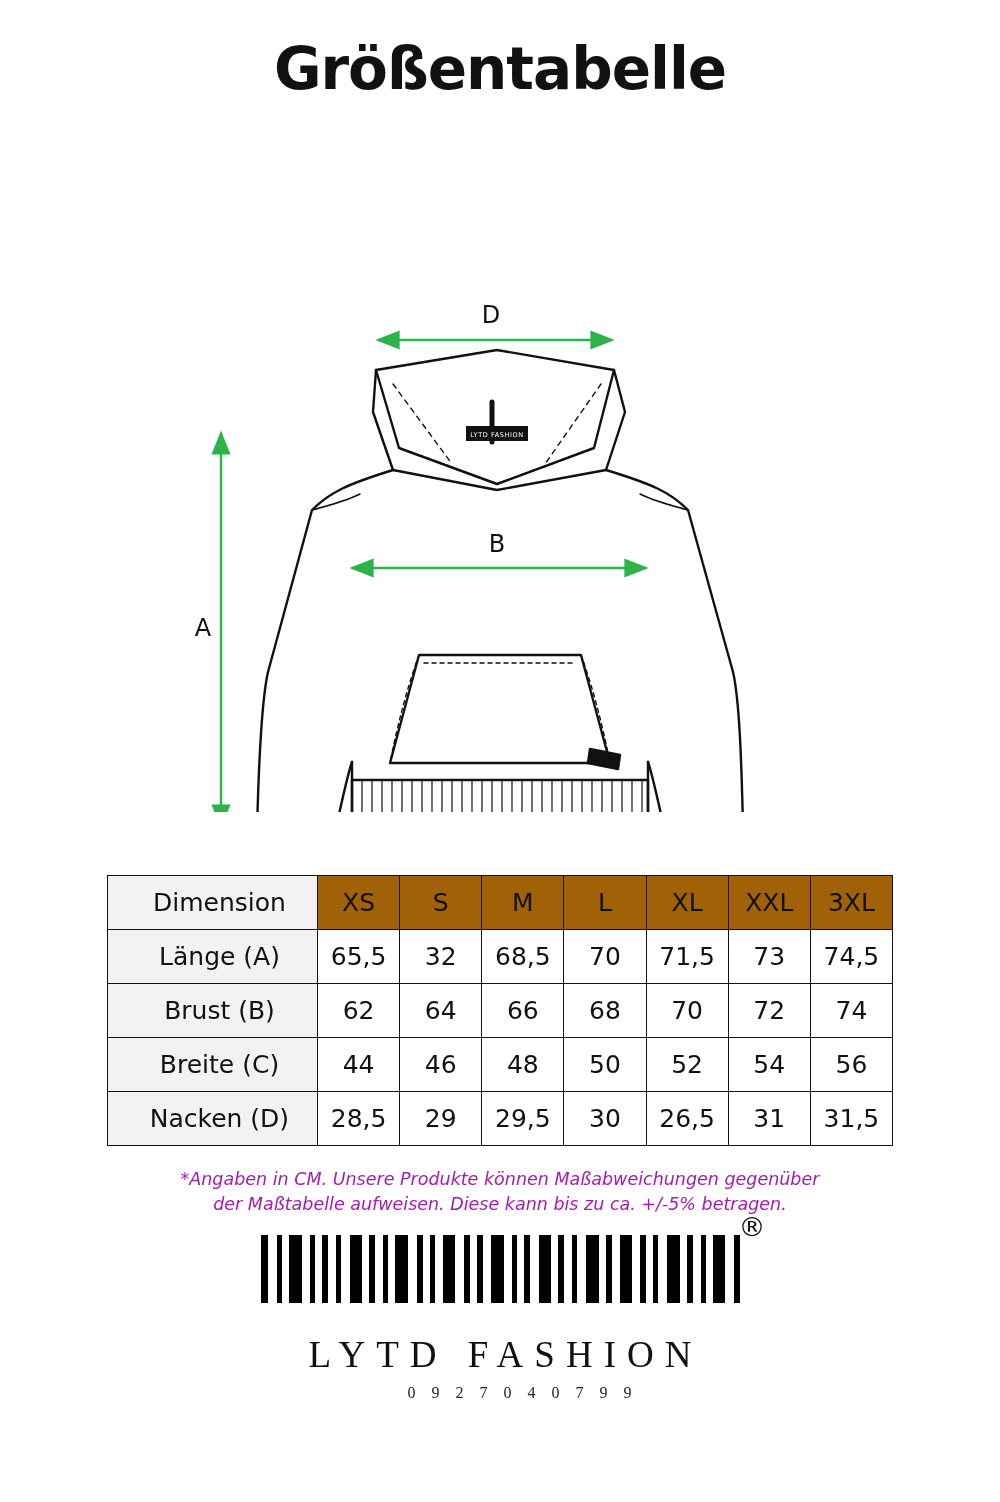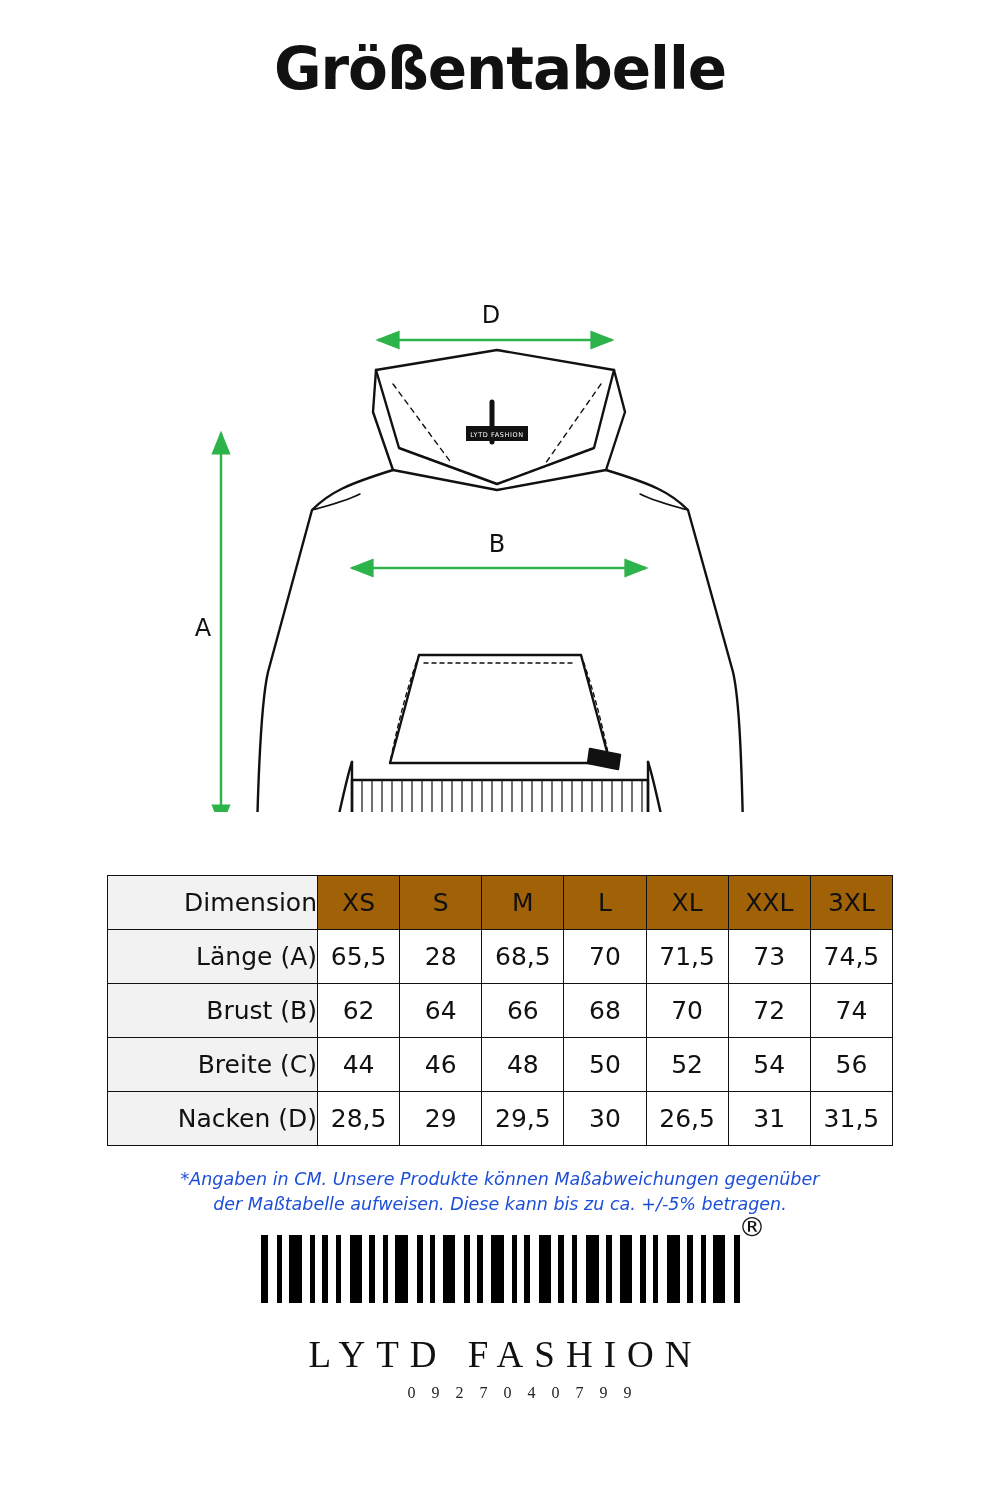--- a/index.html
+++ b/index.html
@@ -56,21 +56,21 @@
     text-align: center;
     font-size: 25px;
     font-weight: 400;
     height: 53px;
     padding: 0;
     color: #111;
     font-family: "DejaVu Sans", sans-serif;
   }
   table.size-table th.dim-head,
   table.size-table td.dim-cell {
-    text-align: right;
+    text-align: center;
     padding-left: 14px;
     width: 195px;
     background: #f2f2f2;
   }
   table.size-table thead th {
     background: #a16207;
   }
   table.size-table thead th.dim-head {
     background: #f2f2f2;
   }
@@ -78,21 +78,21 @@
   
   .footnote {
     position: absolute;
     top: 1167px;
     left: 0;
     width: 1000px;
     text-align: center;
     font-style: italic;
     font-size: 17.5px;
     line-height: 1.45;
-    color: #1d4ed8;
+    color: #a21caf;
     font-family: "DejaVu Sans", sans-serif;
   }
 
   
   .brandblock {
     position: absolute;
     top: 1235px;
     left: 0;
     width: 1000px;
     text-align: center;
@@ -236,21 +236,21 @@
         <th>L</th>
         <th>XL</th>
         <th>XXL</th>
         <th>3XL</th>
       </tr>
     </thead>
     <tbody>
       <tr>
         <td class="dim-cell">Länge (A)</td>
         <td>65,5</td>
-        <td>28</td>
+        <td>32</td>
         <td>68,5</td>
         <td>70</td>
         <td>71,5</td>
         <td>73</td>
         <td>74,5</td>
       </tr>
       <tr>
         <td class="dim-cell">Brust (B)</td>
         <td>62</td>
         <td>64</td>

